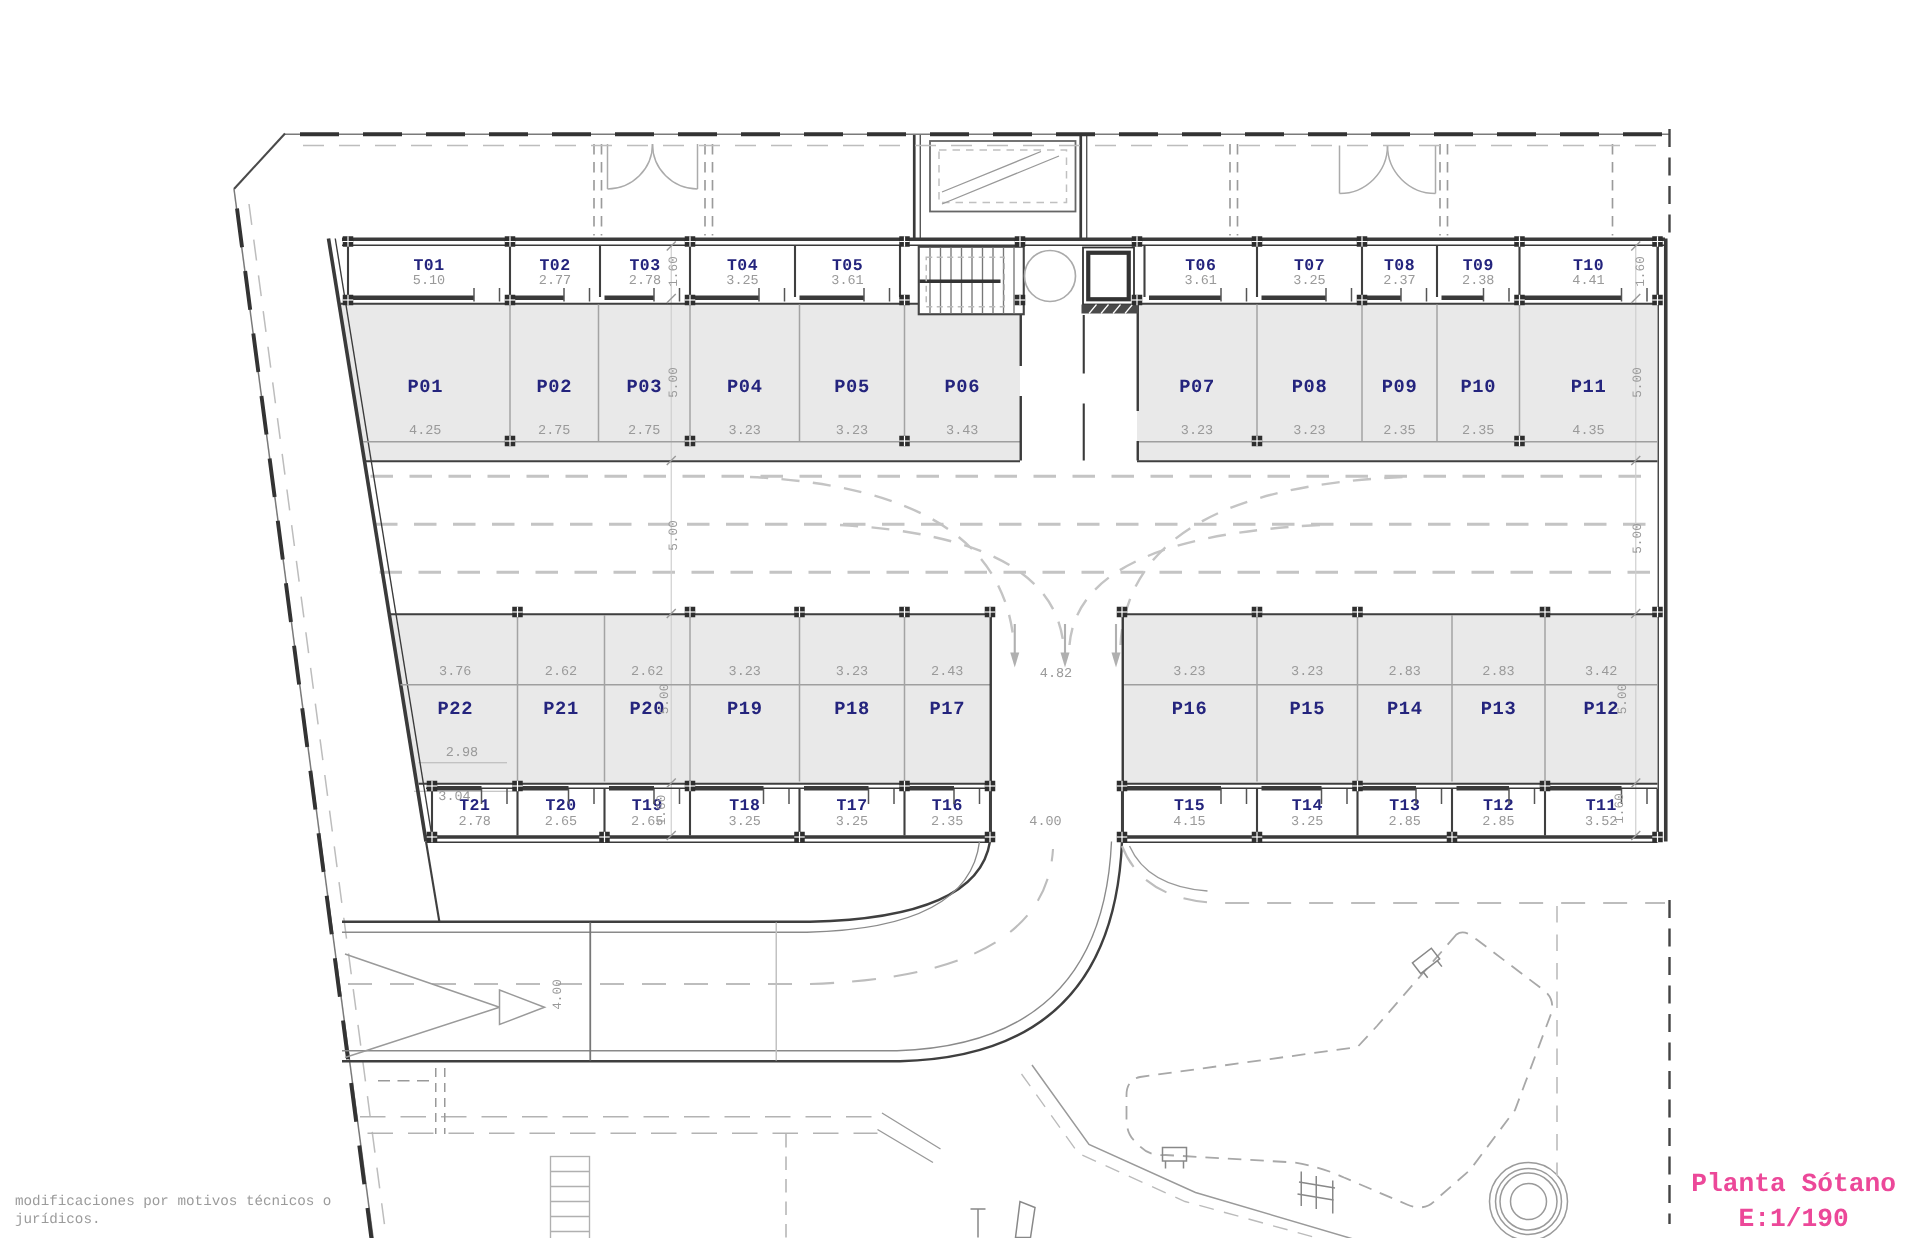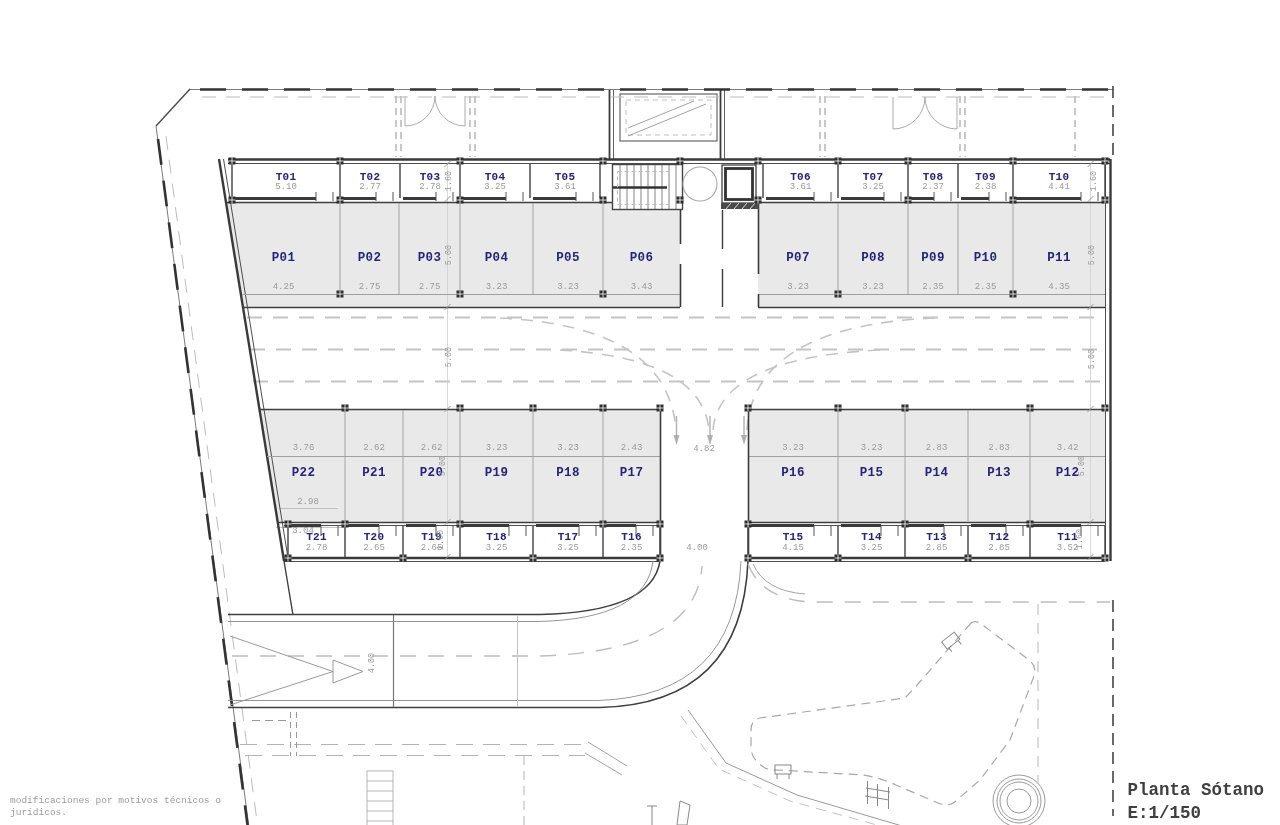--- a/index.html
+++ b/index.html
@@ -10,21 +10,21 @@
   .tlabel{fill:#24247d;font-size:11px;font-weight:700;letter-spacing:.3px;}
   .dim{fill:#9a9a9a;font-size:9px;}
   .vdim{fill:#9a9a9a;font-size:8.5px;}
   .wall{stroke:#3f3f3f;stroke-width:1.4;}
   .pdiv{stroke:#a3a3a3;stroke-width:1;}
   .front{stroke:#3a3a3a;stroke-width:3;}
   .jamb{stroke:#555;stroke-width:1;}
   .col{fill:#2e2e2e;}
   .colx{stroke:#fff;stroke-width:.8;}
   .tick{stroke:#9a9a9a;stroke-width:1;}
-  .titleblock{position:absolute;right:16px;top:735px;text-align:left;color:#404040;
+  .titleblock{position:absolute;right:16px;top:735px;text-align:center;color:#ec4899;
               font-weight:700;font-size:17.5px;line-height:1.3;}
   .disclaimer{position:absolute;left:10px;top:751px;width:226px;font-size:9.5px;
               color:#9b9b9b;line-height:1.3;}
   .disclaimer .j{text-align:justify;text-align-last:justify;}
 </style>
 </head>
 <body>
 
 <div class="stage">
 <svg width="1280" height="825" viewBox="0 0 1280 825">
@@ -563,15 +563,15 @@
         <line x1="1087.5" y1="516" x2="1093.5" y2="510" class="tick"></line>
       </g>
 </svg>
 
 <div class="disclaimer">
   <div>modificaciones por motivos técnicos o jurídicos.</div>
 </div>
 
 <div class="titleblock">
   <div>Planta Sótano</div>
-  <div>E:1/150</div>
+  <div>E:1/190</div>
 </div>
 </div>
 
 </body></html>

